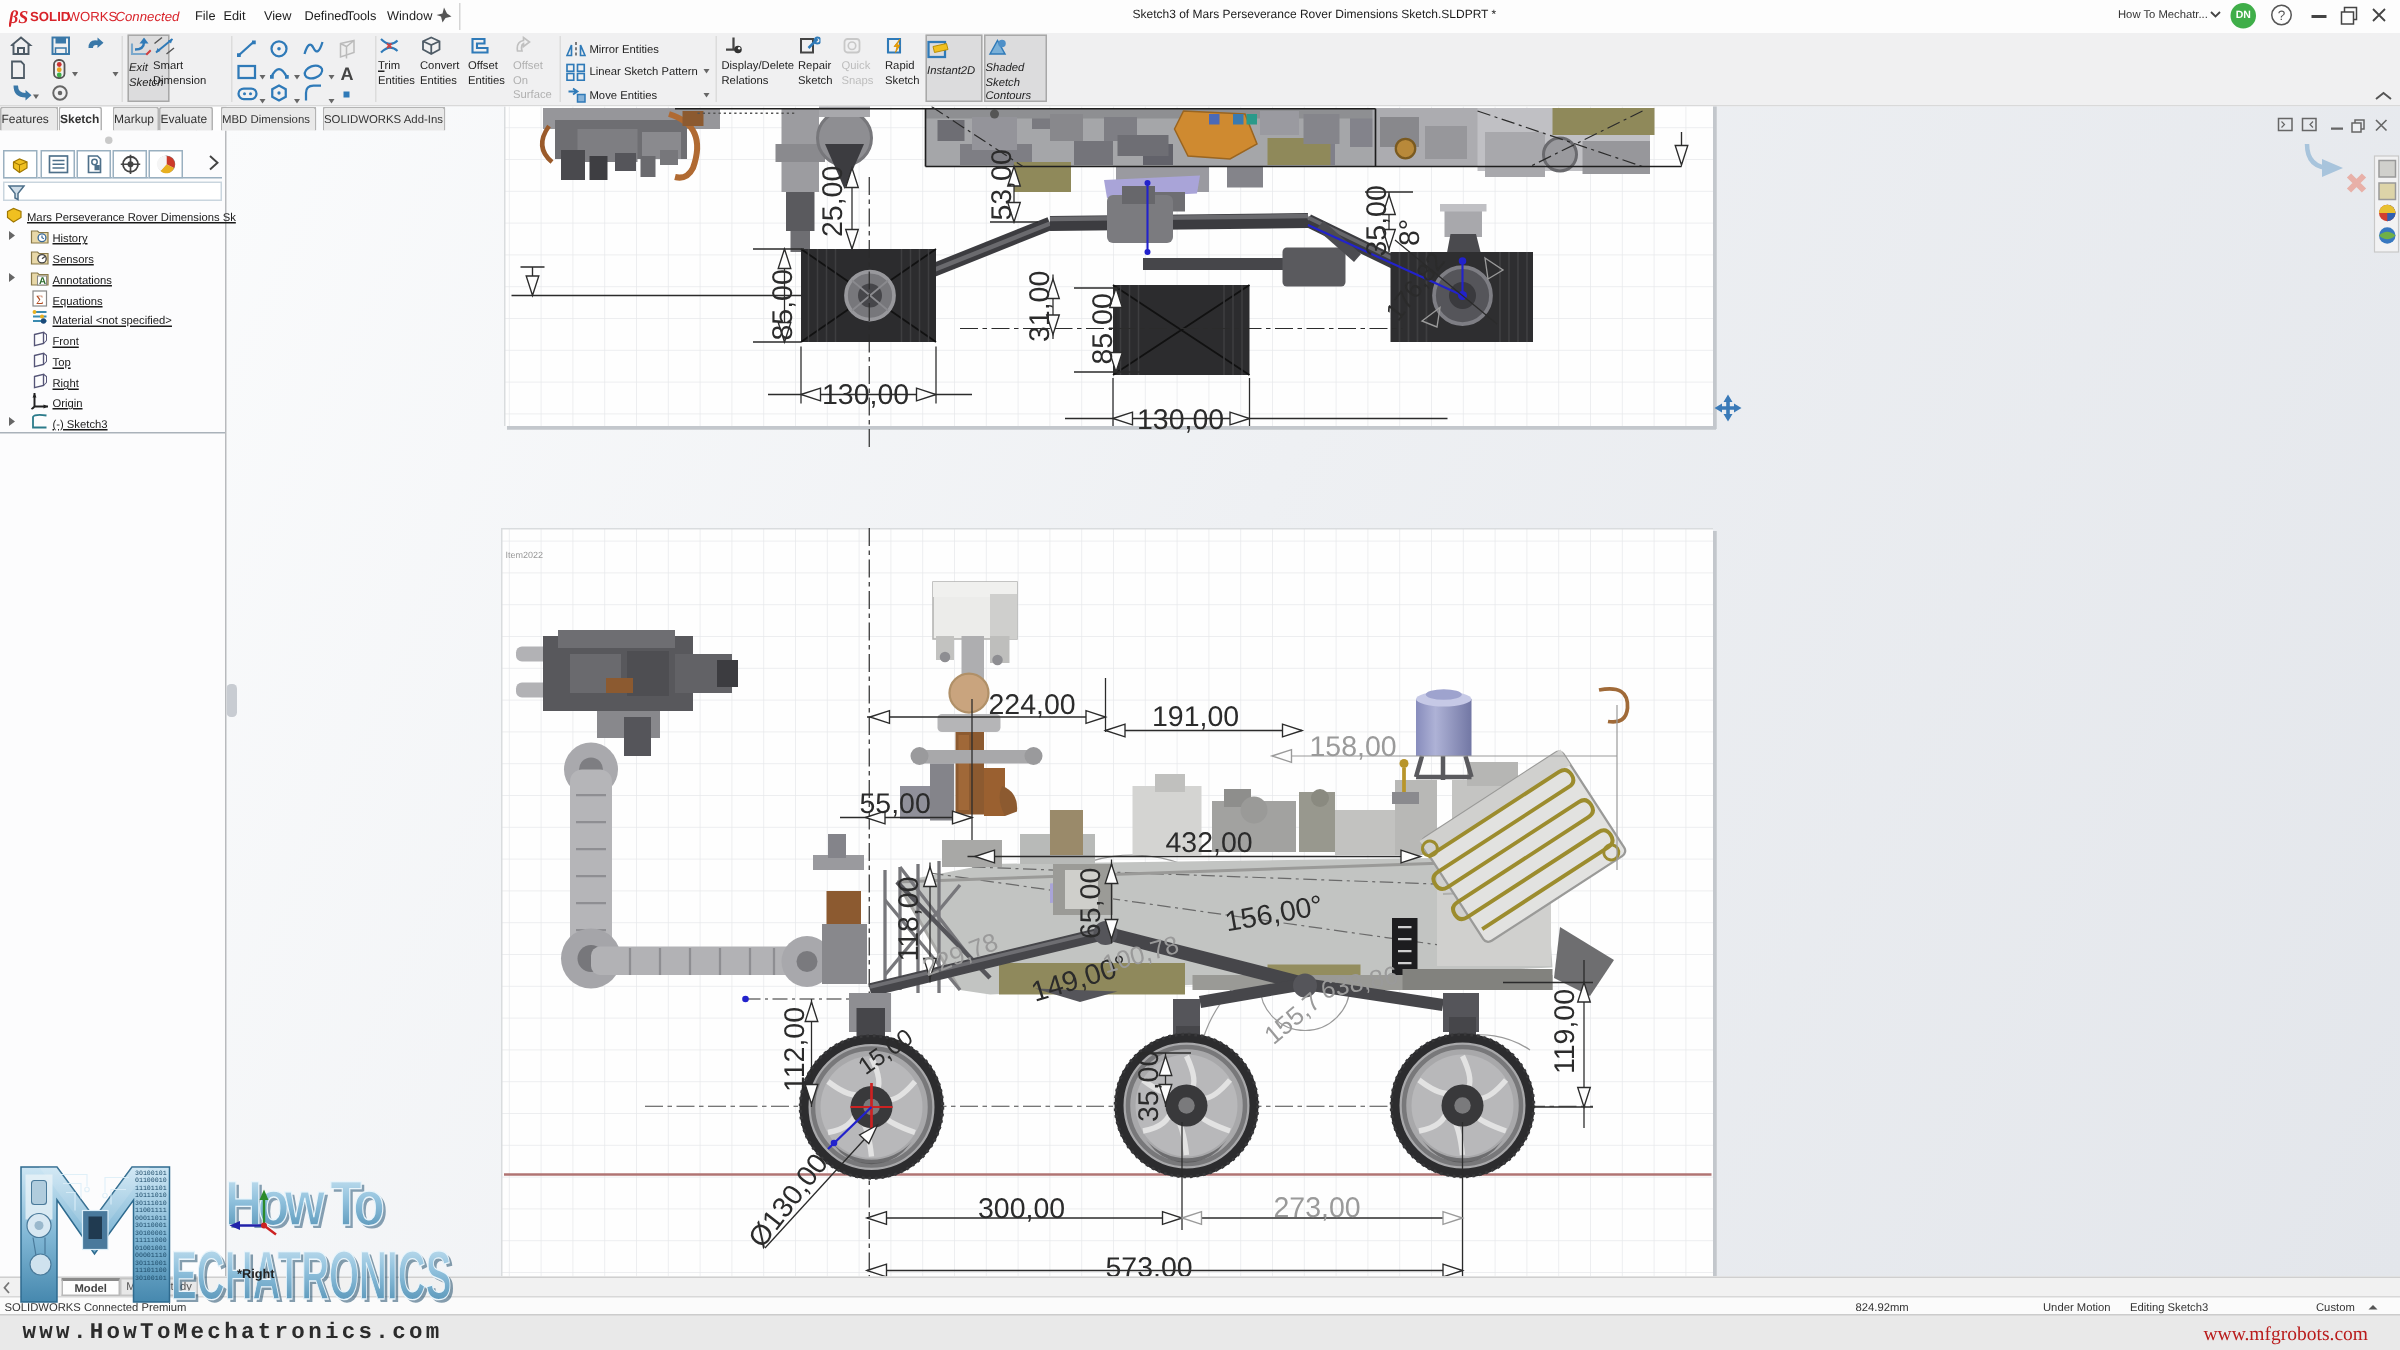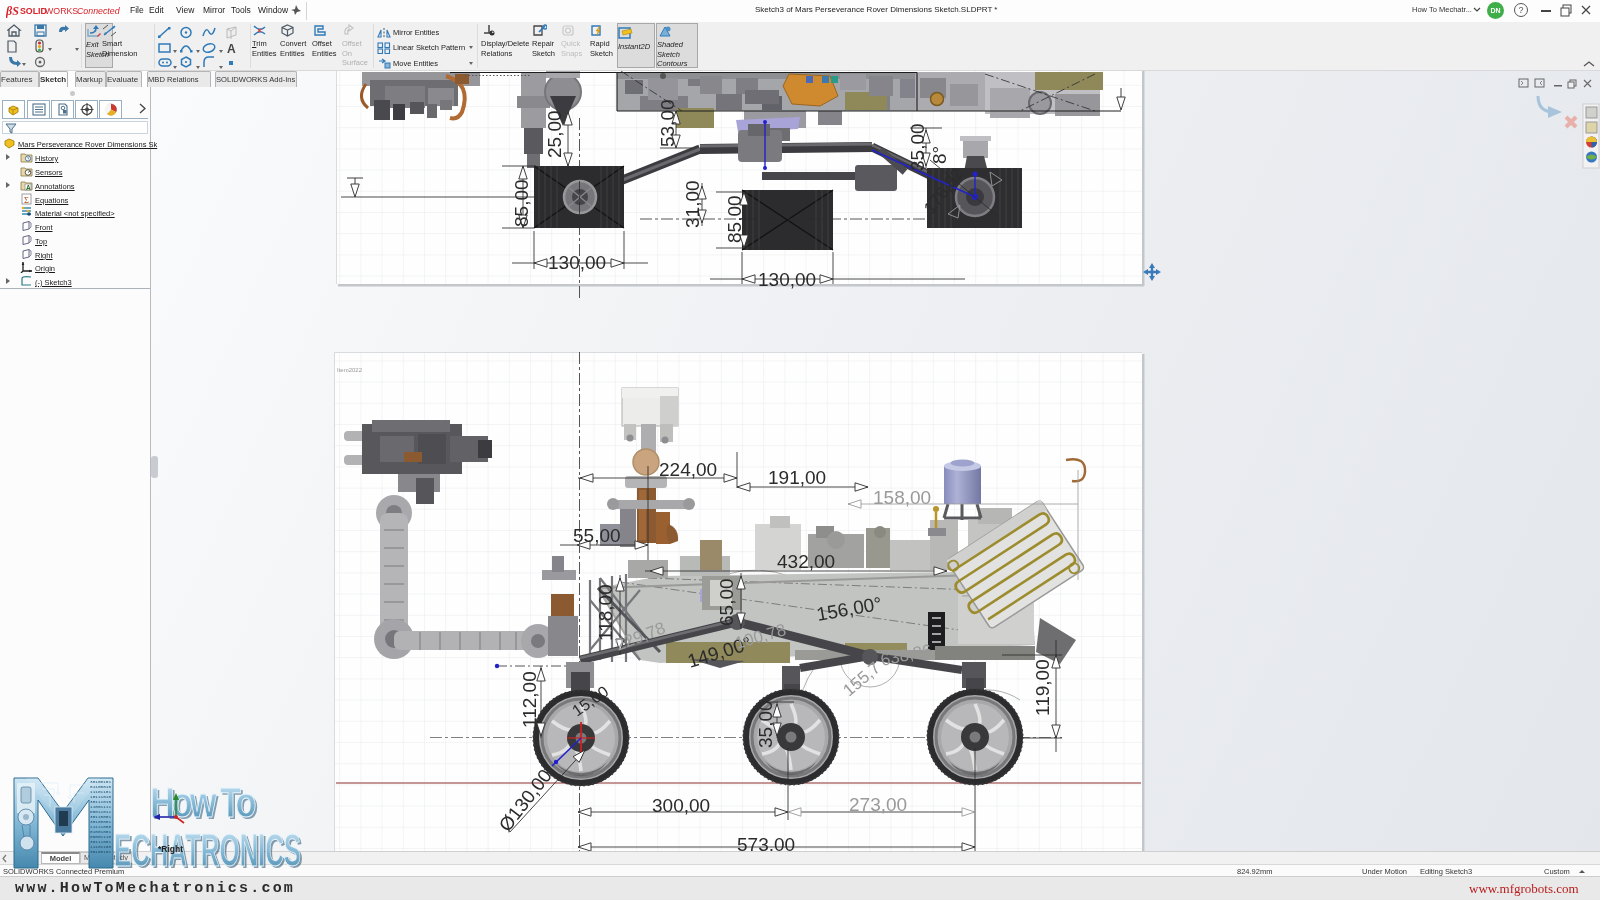--- a/index.html
+++ b/index.html
@@ -34,21 +34,21 @@
 <div id="titlebar">
   <svg class="abs" style="left:6px;top:3px" width="130" height="16" viewBox="0 0 130 16">
     <text x="0" y="12" font-size="12" font-weight="bold" font-style="italic" fill="#d8232a" font-family="Liberation Serif">βS</text>
     <text x="14" y="11" font-size="8.8" font-weight="bold" fill="#d8232a">SOLID</text>
     <text x="39" y="11" font-size="8.8" fill="#d8232a">WORKS</text>
     <text x="71" y="11" font-size="8.8" font-style="italic" fill="#d8232a">Connected</text>
   </svg>
   <span class="mtxt" style="left:130px">File</span>
   <span class="mtxt" style="left:149px">Edit</span>
   <span class="mtxt" style="left:176px">View</span>
-  <span class="mtxt" style="left:203px">Mirror</span>
+  <span class="mtxt" style="left:203px">Defined</span>
   <span class="mtxt" style="left:231px">Tools</span>
   <span class="mtxt" style="left:258px">Window</span>
   <svg class="abs" style="left:290px;top:4px" width="12" height="12">
       <path d="M6 1 L8 5 L11 7 L7 8 L5 11 L4 7 L1 6 L5 5 Z" fill="#555"></path>
     </svg>
   <div class="abs" style="left:306px;top:2px;width:1px;height:18px;background:#d5d5d5"></div>
   <span class="mtxt" style="left:755px;font-size:8px">Sketch3 of Mars Perseverance Rover Dimensions Sketch.SLDPRT *</span>
   <span class="mtxt" style="left:1412px;font-size:7.5px;color:#333">How To Mechatr...</span>
   <svg class="abs" style="left:1473px;top:7px" width="8" height="6">
       <path d="M1 1 L4 4 L7 1" fill="none" stroke="#444" stroke-width="1.2"></path>
@@ -245,21 +245,21 @@
   <svg class="abs" style="left:1583px;top:38px" width="12" height="8">
       <path d="M1 6 L6 2 L11 6" fill="none" stroke="#555" stroke-width="1.3"></path>
     </svg>
 </div>
 
 <div id="tabs">
   <div class="tab" style="left:0px;width:39px">Features</div>
   <div class="tab active" style="left:39px;width:29px">Sketch</div>
   <div class="tab" style="left:75px;width:31px">Markup</div>
   <div class="tab" style="left:106px;width:36px">Evaluate</div>
-  <div class="tab" style="left:147px;width:64px;font-size:7.6px">MBD Relations</div>
+  <div class="tab" style="left:147px;width:64px;font-size:7.6px">MBD Dimensions</div>
   <div class="tab" style="left:215px;width:82px;font-size:7.6px">SOLIDWORKS Add-Ins</div>
 </div>
 
 <div id="viewport">
 <svg id="vp" width="1449" height="780" viewBox="151 71 1449 780">
 <defs>
   <pattern id="grid" width="21.2" height="21.2" patternUnits="userSpaceOnUse">
     <path d="M21.2 0 L0 0 0 21.2" fill="none" stroke="#e7e9eb" stroke-width="1"></path>
   </pattern>
   <g id="ar">

